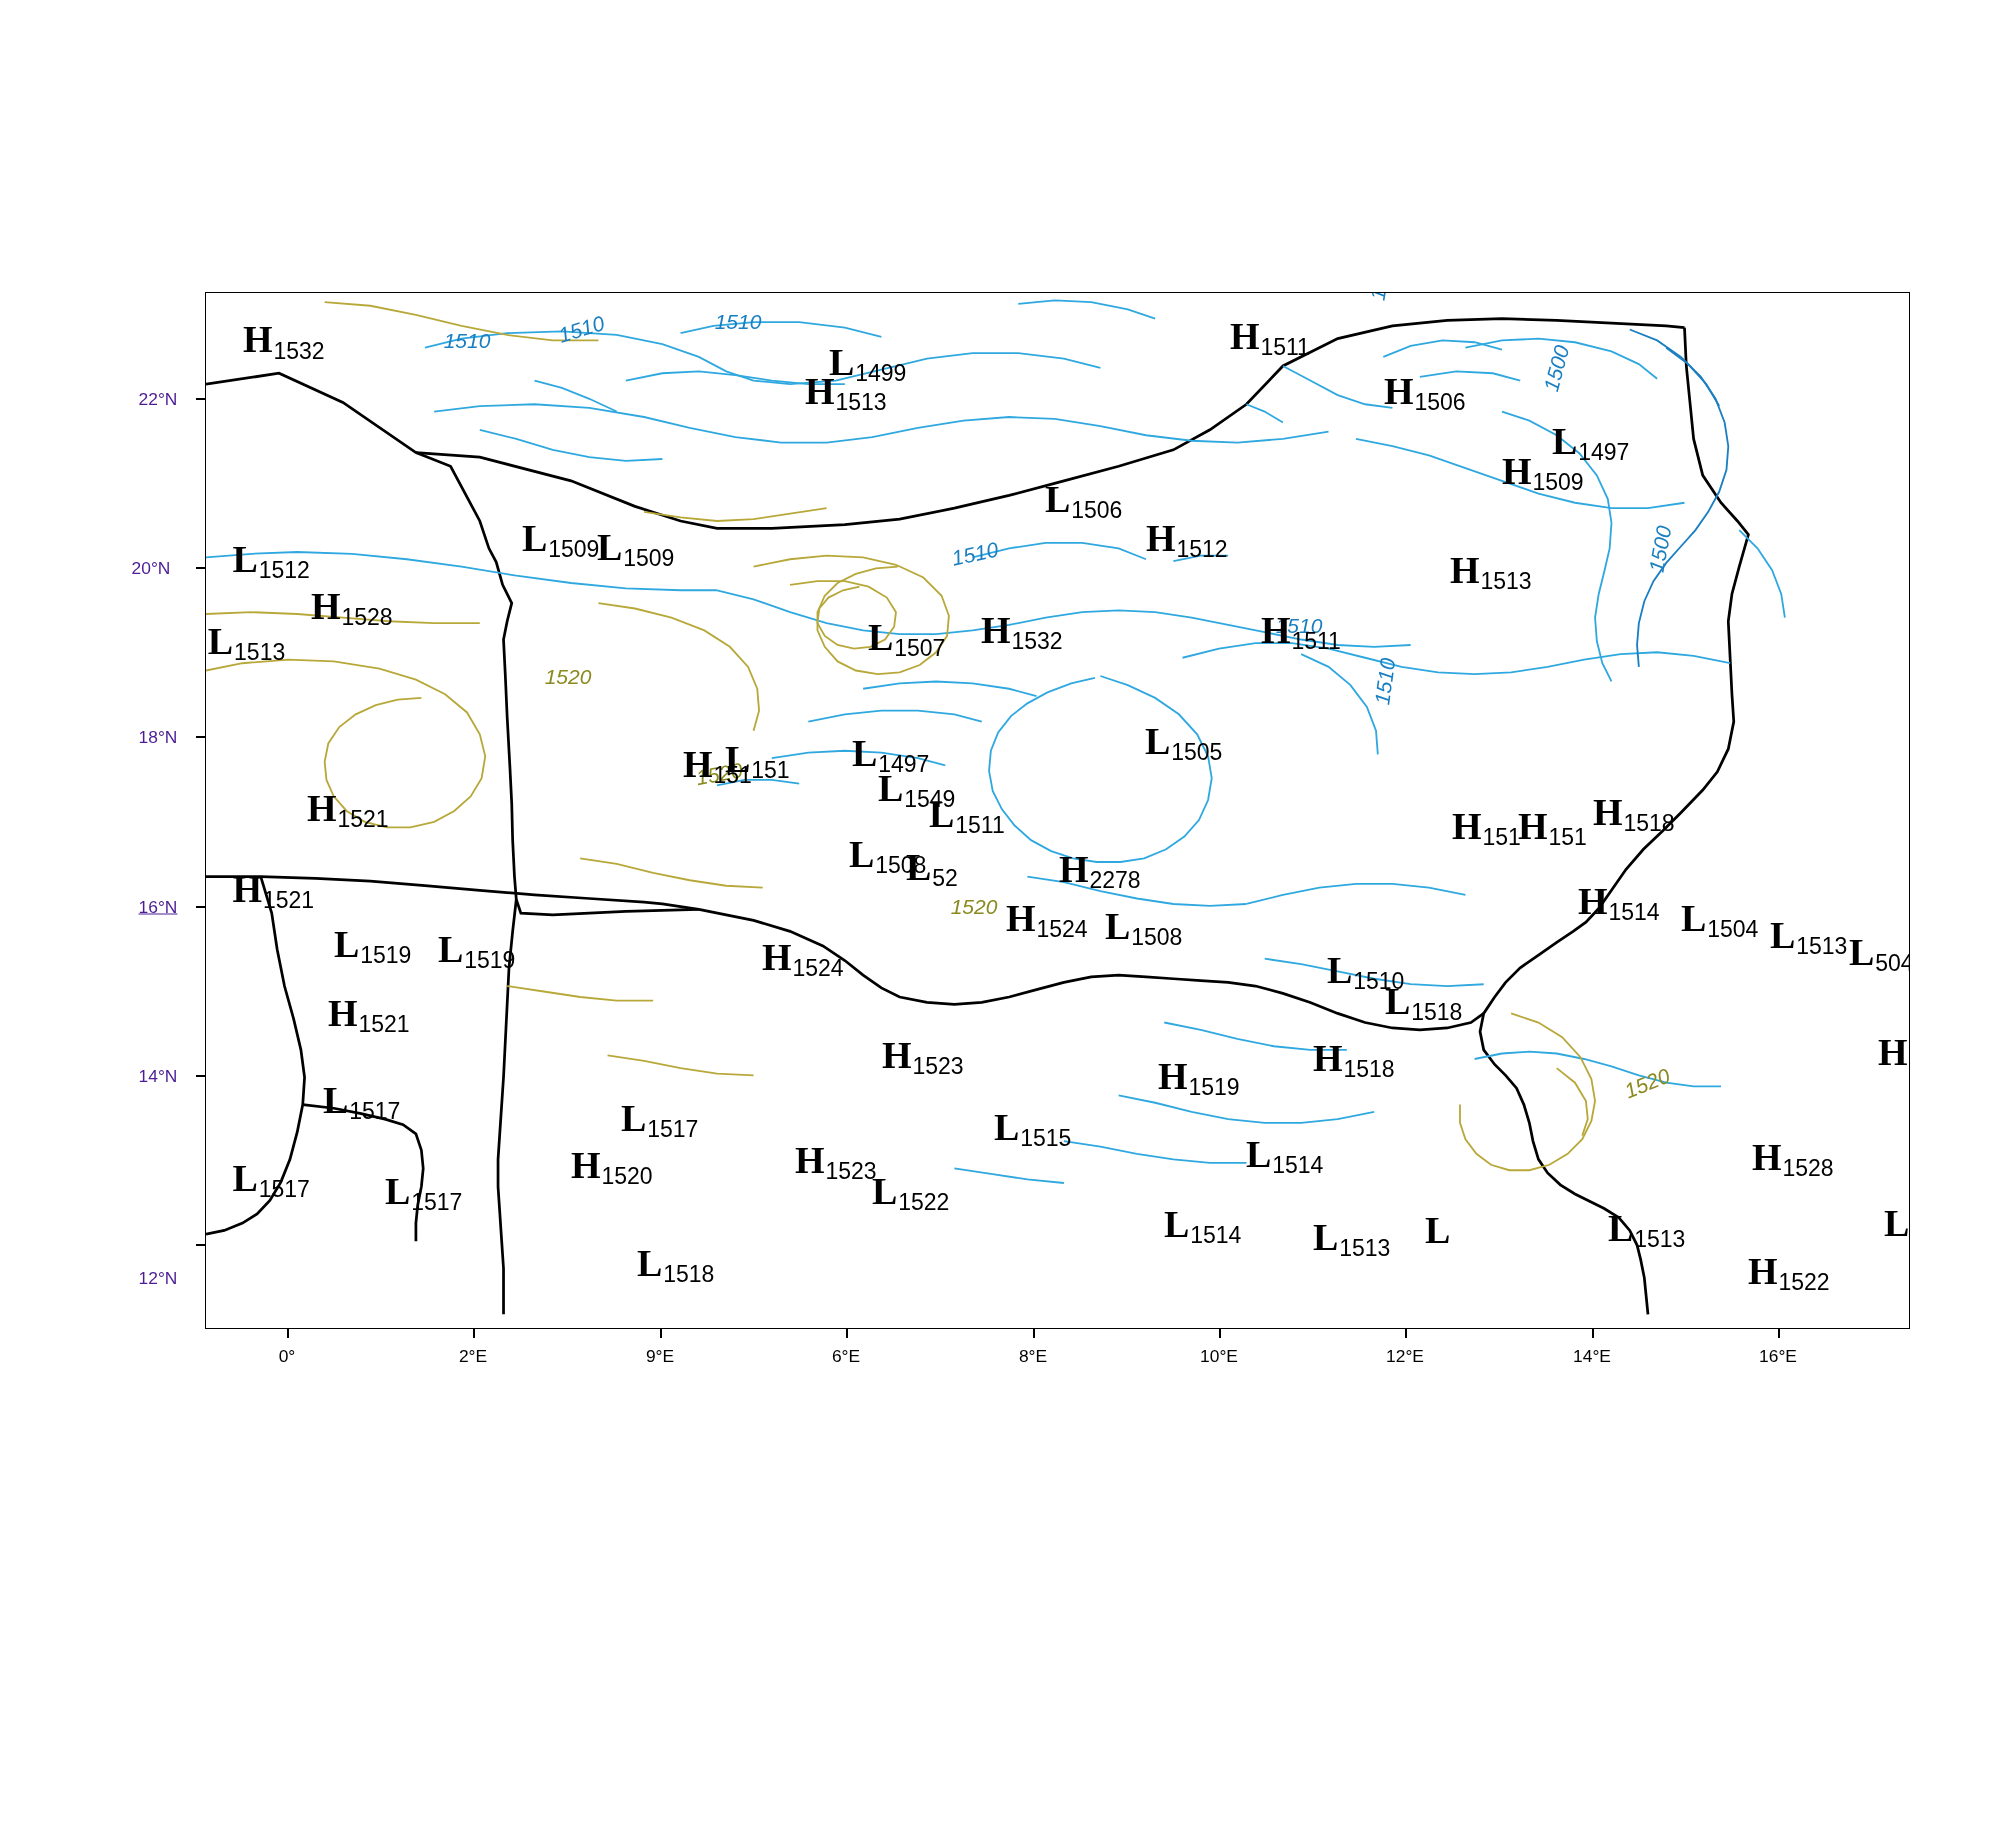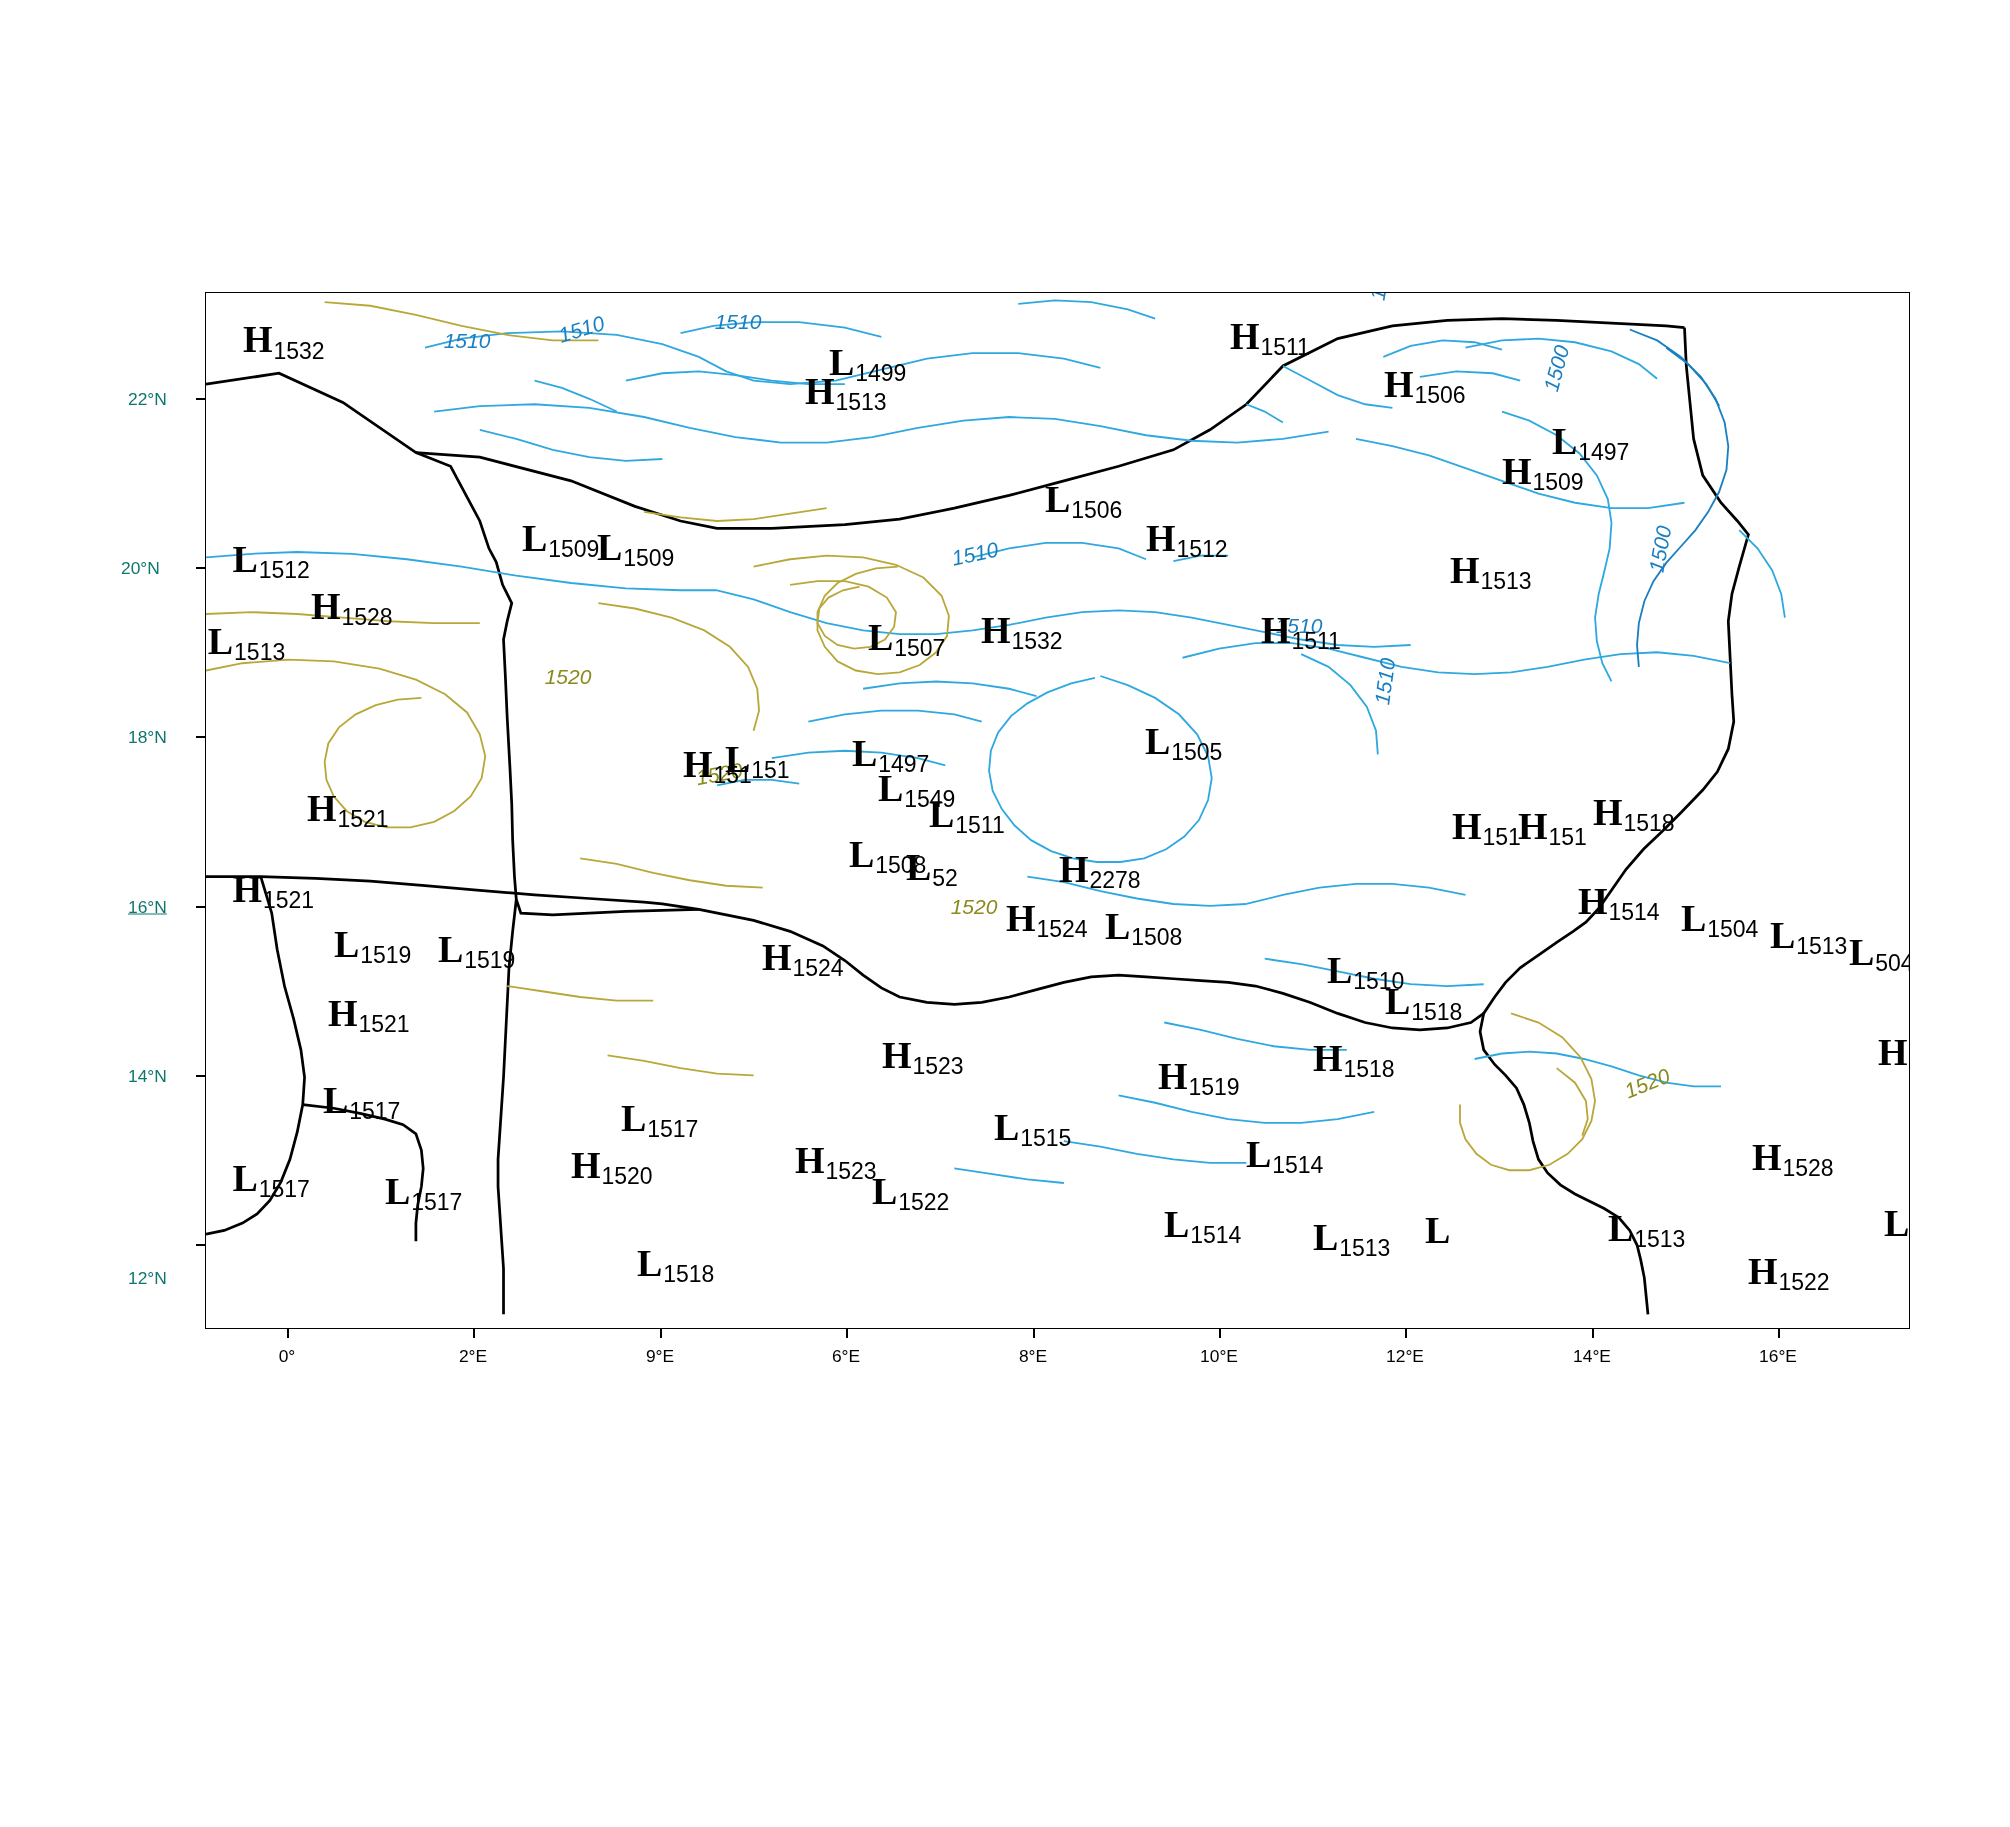--- a/index.html
+++ b/index.html
@@ -54,24 +54,24 @@
   .xtick-label {
     position: absolute;
     font-size: 17.4px;
     color: #000000;
     transform: translateX(-50%);
     white-space: nowrap;
   }
   .ytick-label {
     position: absolute;
     font-size: 17.4px;
-    color: #0f766e;
+    color: #4c1d95;
     transform: translateY(-50%);
     white-space: nowrap;
-    text-align: left;
+    text-align: center;
   }
   .tick-mark-x {
     position: absolute;
     width: 1.8px;
     height: 9.1px;
     background: #000;
   }
   .tick-mark-y {
     position: absolute;
     width: 9.1px;
@@ -205,21 +205,21 @@
     <div class="contour-label" style="left:1171px; top:355px; transform:rotate(-82deg) translate(-50%,-50%);">1510</div>
     <div class="contour-label olive" style="left:362px; top:384px; transform:rotate(0deg) translate(-50%,-50%);">1520</div>
     <div class="contour-label olive" style="left:515px; top:477px; transform:rotate(-10deg) translate(-50%,-50%);">1520</div>
     <div class="contour-label olive" style="left:768px; top:614px; transform:rotate(0deg) translate(-50%,-50%);">1520</div>
     <div class="contour-label olive" style="left:1444px; top:781px; transform:rotate(-22deg) translate(-50%,-50%);">1520</div>
 
     <div class="extremum" style="left:37px; top:27.4px;"><span class="sym">H</span><span class="val">1532</span></div>
     <div class="extremum" style="left:623px; top:50px;"><span class="sym">L</span><span class="val">1499</span></div>
     <div class="extremum" style="left:599px; top:79px;"><span class="sym">H</span><span class="val">1513</span></div>
     <div class="extremum" style="left:1024px; top:24px;"><span class="sym">H</span><span class="val">1511</span></div>
-    <div class="extremum" style="left:1178px; top:72px;"><span class="sym">H</span><span class="val">1506</span></div>
+    <div class="extremum" style="left:1178px; top:79px;"><span class="sym">H</span><span class="val">1506</span></div>
     <div class="extremum" style="left:1346px; top:129px;"><span class="sym">L</span><span class="val">1497</span></div>
     <div class="extremum" style="left:1296px; top:159px;"><span class="sym">H</span><span class="val">1509</span></div>
     <div class="extremum" style="left:839px; top:187px;"><span class="sym">L</span><span class="val">1506</span></div>
     <div class="extremum" style="left:316px; top:226px;"><span class="sym">L</span><span class="val">1509</span></div>
     <div class="extremum" style="left:391px; top:235px;"><span class="sym">L</span><span class="val">1509</span></div>
     <div class="extremum" style="left:26.5px; top:247px;"><span class="sym">L</span><span class="val">1512</span></div>
     <div class="extremum" style="left:940px; top:226px;"><span class="sym">H</span><span class="val">1512</span></div>
     <div class="extremum" style="left:1244px; top:258px;"><span class="sym">H</span><span class="val">1513</span></div>
     <div class="extremum" style="left:105px; top:294px;"><span class="sym">H</span><span class="val">1528</span></div>
     <div class="extremum" style="left:1.8px; top:329px;"><span class="sym">L</span><span class="val">1513</span></div>

